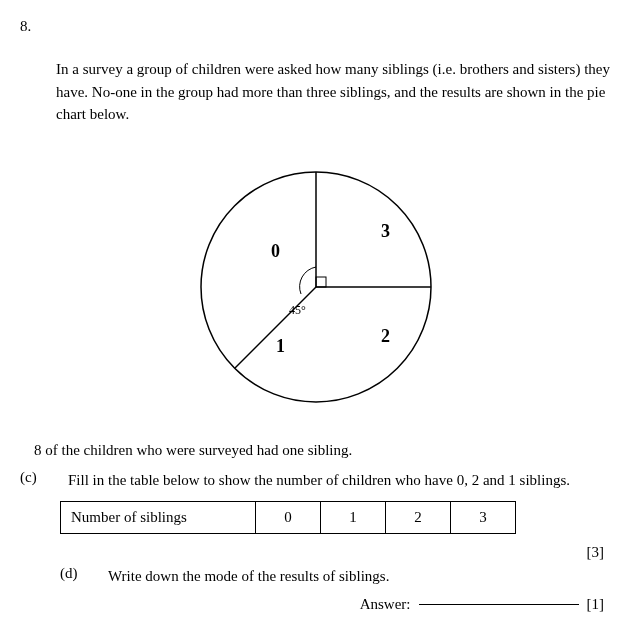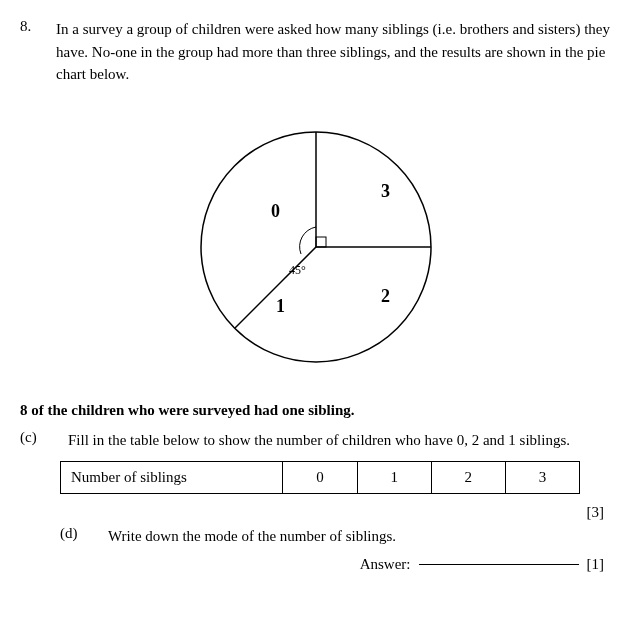--- a/index.html
+++ b/index.html
@@ -18,55 +18,55 @@
       margin-bottom: 10px;
     }
     .q-number {
       min-width: 28px;
       font-size: 15px;
     }
     .q-text {
       flex: 1;
       font-size: 15px;
       line-height: 1.5;
+      margin-top: 40px;
     }
     .pie-container {
       display: flex;
       justify-content: center;
       margin: 16px 0 10px 0;
     }
     svg.pie-chart {
       overflow: visible;
     }
     .survey-statement {
       font-size: 15px;
       margin-bottom: 10px;
-      margin-left: 0;
-      font-weight: bold;
+      margin-left: 14px;
     }
     .part-row {
       display: flex;
       gap: 8px;
       margin-bottom: 6px;
     }
     .part-label {
       min-width: 40px;
       font-size: 15px;
     }
     .part-text {
       flex: 1;
       font-size: 15px;
       line-height: 1.5;
     }
     .table-wrap {
       margin: 10px 0 10px 40px;
     }
     table.siblings-table {
       border-collapse: collapse;
-      width: 520px;
+      width: 456px;
     }
     table.siblings-table td {
       border: 1px solid #000;
       padding: 7px 10px;
       text-align: center;
       font-size: 15px;
       min-width: 60px;
     }
     table.siblings-table td:first-child {
       text-align: left;
@@ -152,21 +152,21 @@
     </tr>
   </tbody>
     </table>
 </div>
 
 <div class="marks-right">[3]</div>
 
 <div class="part-d-block">
   <div class="part-row">
     <div class="part-label">(d)</div>
-    <div class="part-text">Write down the mode of the number of siblings.</div>
+    <div class="part-text">Write down the mode of the results of siblings.</div>
   </div>
 </div>
 
 <div class="answer-line-row">
   <span>Answer:</span>
   <span class="answer-underline"></span>
   <span>[1]</span>
 </div>
 
 </body></html>

